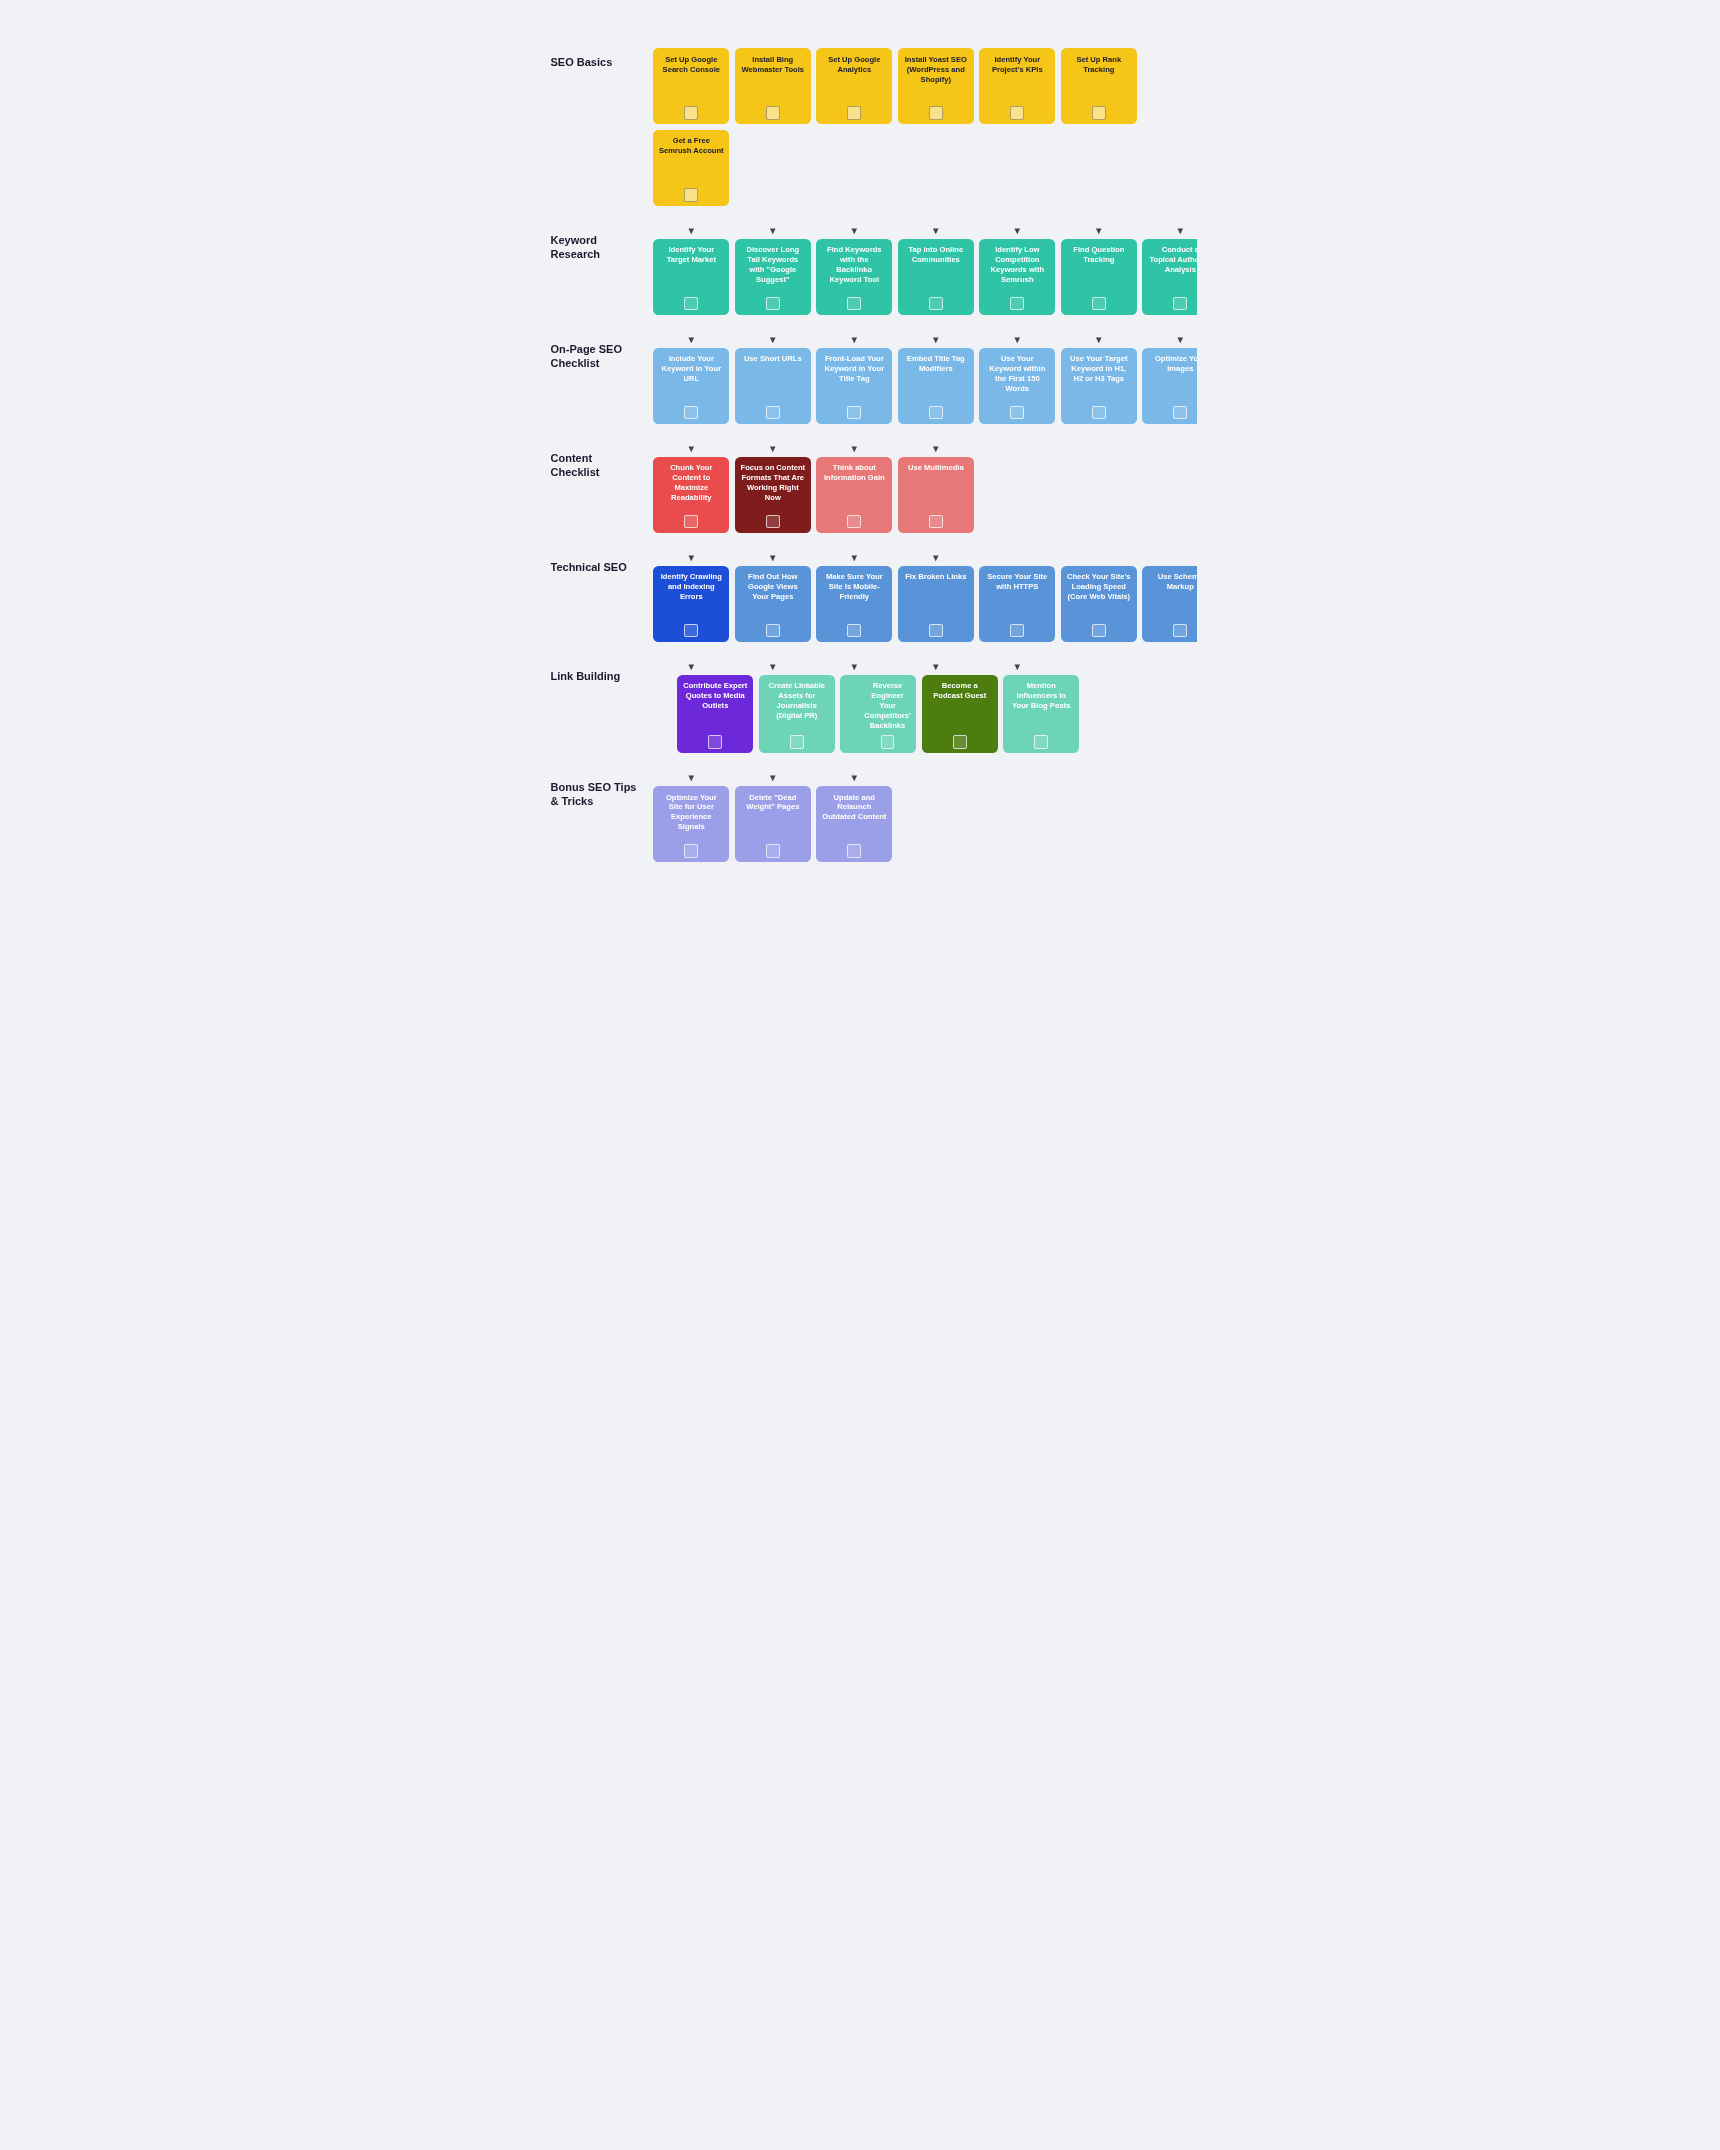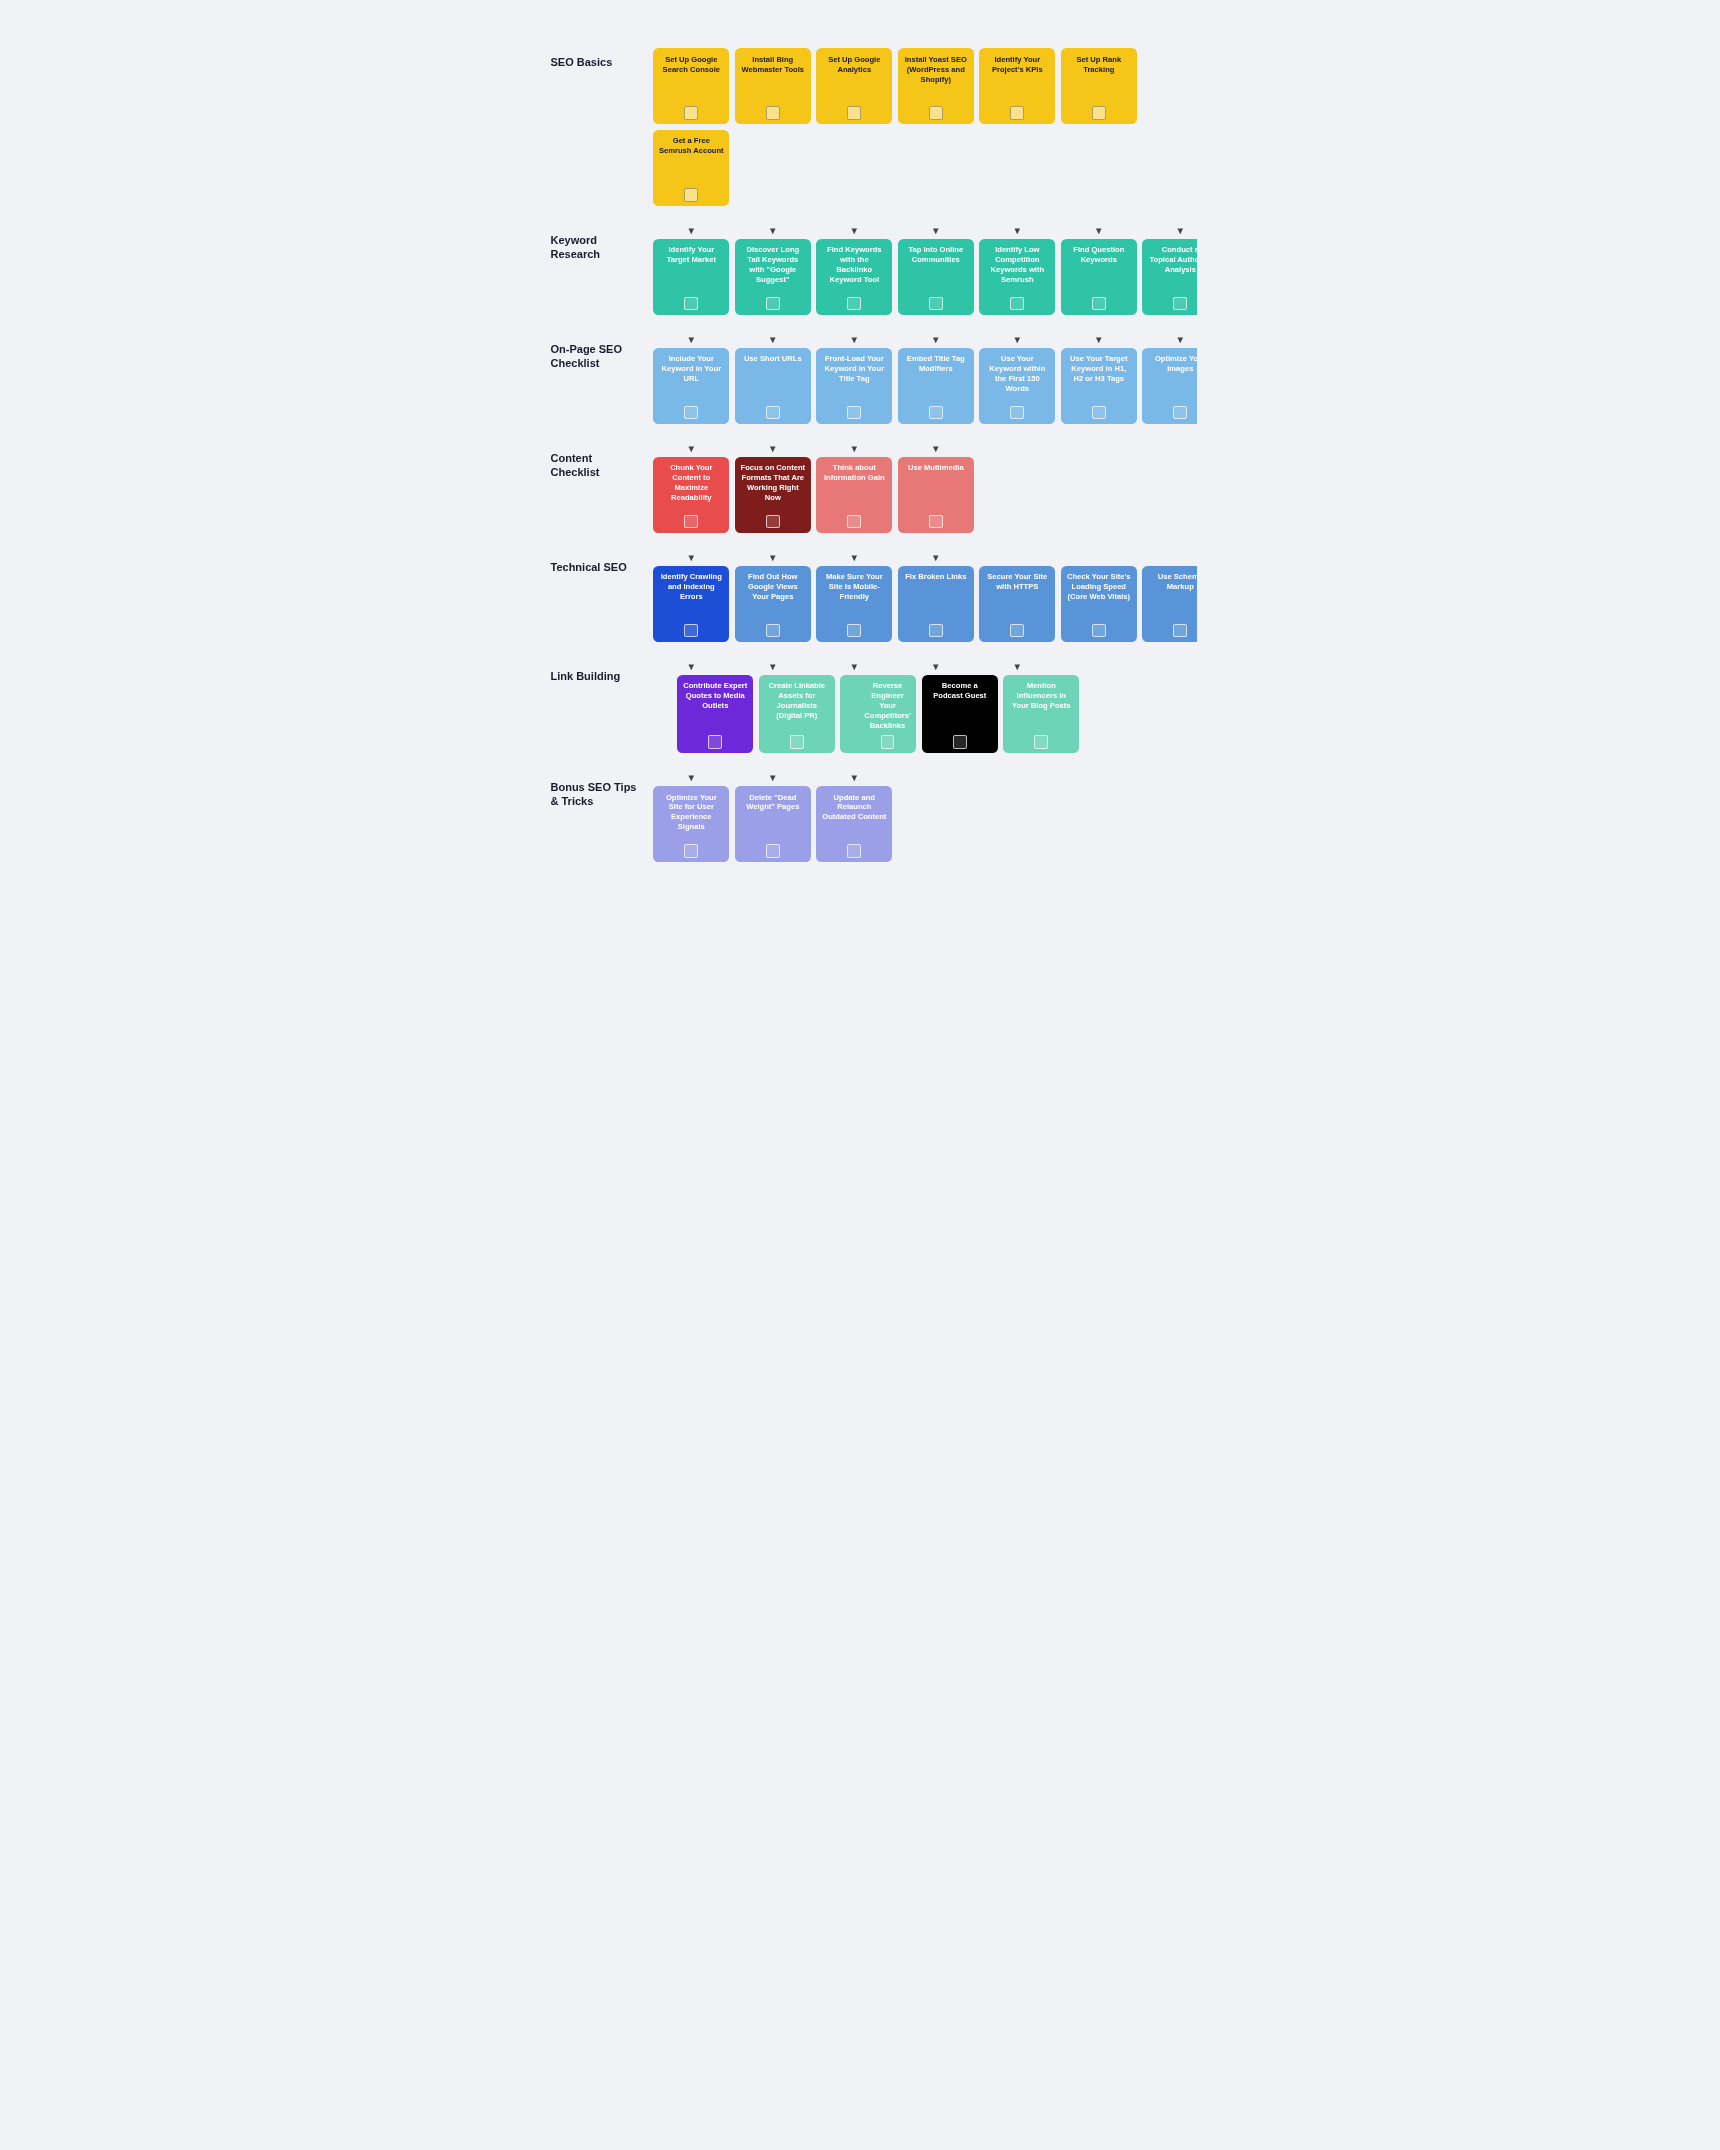--- a/index.html
+++ b/index.html
@@ -221,21 +221,21 @@
             </div>
             <div class="card" style="background: rgb(46, 196, 165);">
               <div class="card-text">Tap Into Online Communities</div>
               <div class="checkbox"></div>
             </div>
             <div class="card" style="background: rgb(46, 196, 165);">
               <div class="card-text">Identify Low Competition Keywords with Semrush</div>
               <div class="checkbox"></div>
             </div>
             <div class="card" style="background: rgb(46, 196, 165);">
-              <div class="card-text">Find Question Keywords</div>
+              <div class="card-text">Find Question Tracking</div>
               <div class="checkbox"></div>
             </div>
             <div class="card" style="background: rgb(46, 196, 165);">
               <div class="card-text">Conduct a Topical Authority Analysis</div>
               <div class="checkbox"></div>
             </div>
           </div>
         </div>
       </div>
       <div class="section-row">
@@ -426,21 +426,21 @@
               <div class="checkbox"></div>
             </div>
             <div class="card" style="background: rgb(109, 212, 184);">
               <div class="card-text">Create Linkable Assets for Journalists (Digital PR)</div>
               <div class="checkbox"></div>
             </div>
             <div class="card" style="background: rgb(109, 212, 184); padding-left: 24px;">
               <div class="card-text">Reverse Engineer Your Competitors' Backlinks</div>
               <div class="checkbox"></div>
             </div>
-            <div class="card" style="background: #000000;">
+            <div class="card" style="background: #4d7c0f;">
               <div class="card-text">Become a Podcast Guest</div>
               <div class="checkbox"></div>
             </div>
             <div class="card" style="background: rgb(109, 212, 184); align-items: center;">
               <div class="card-text">Mention Influencers In Your Blog Posts</div>
               <div class="checkbox"></div>
             </div>
           </div>
         </div>
       </div>

